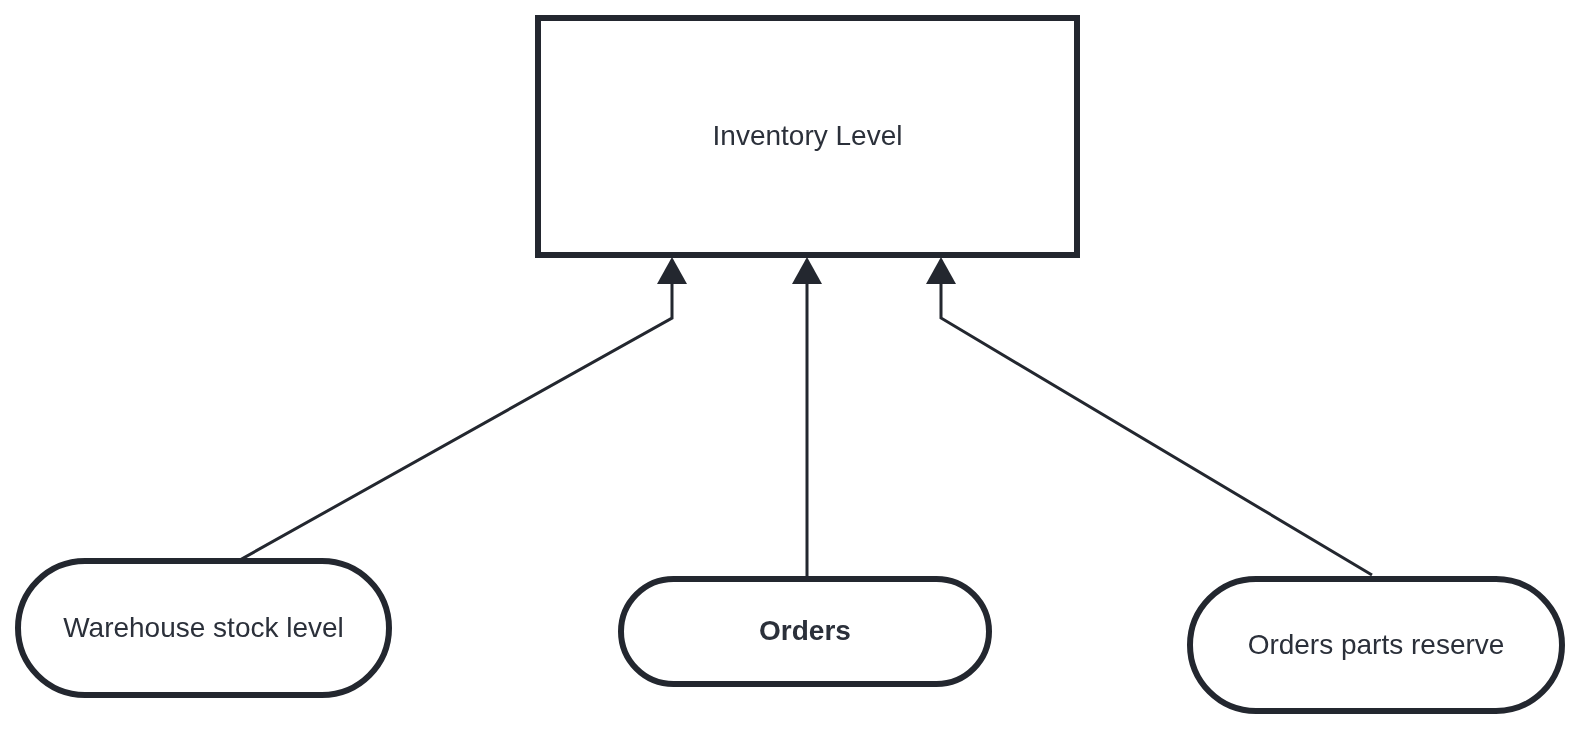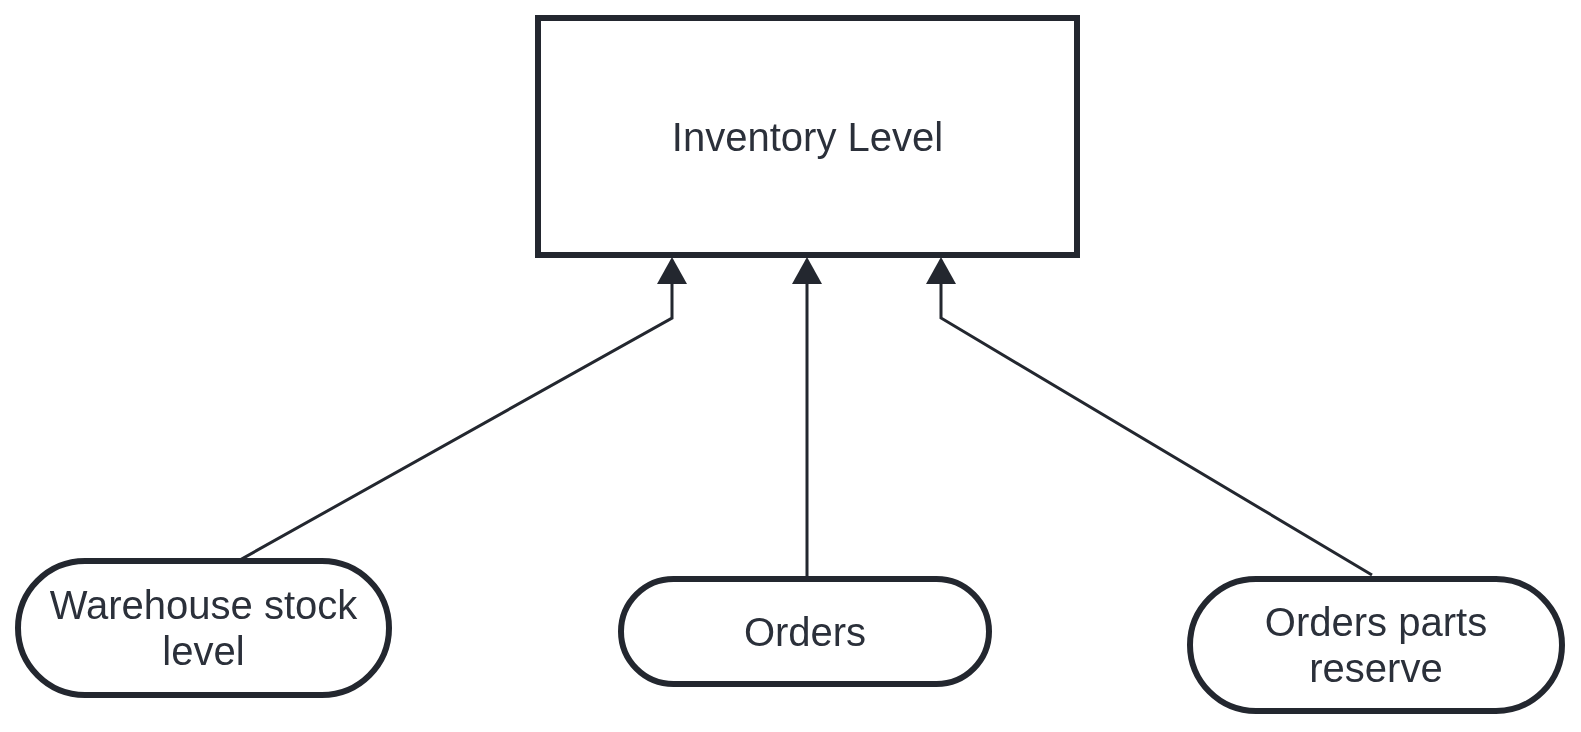--- a/index.html
+++ b/index.html
@@ -26,21 +26,21 @@
   }
   .node {
     position: absolute;
     display: flex;
     align-items: center;
     justify-content: center;
     text-align: center;
     background: var(--node-fill);
     border: 6px solid var(--stroke);
     color: var(--text);
-    font-size: 40px;
+    font-size: 28px;
     line-height: 1.15;
   }
   .node-stock {
     left: 535px;
     top: 15px;
     width: 545px;
     height: 243px;
   }
   .node-pill {
     border-radius: 70px;
@@ -50,20 +50,21 @@
     top: 558px;
     width: 377px;
     height: 140px;
   }
   .node-pill-1 .node-label { max-width: 320px; }
   .node-pill-2 {
     left: 618px;
     top: 576px;
     width: 374px;
     height: 111px;
+    font-weight: bold;
   }
   .node-pill-3 {
     left: 1187px;
     top: 576px;
     width: 378px;
     height: 138px;
   }
   .edge-line {
     fill: none;
     stroke: var(--stroke);

